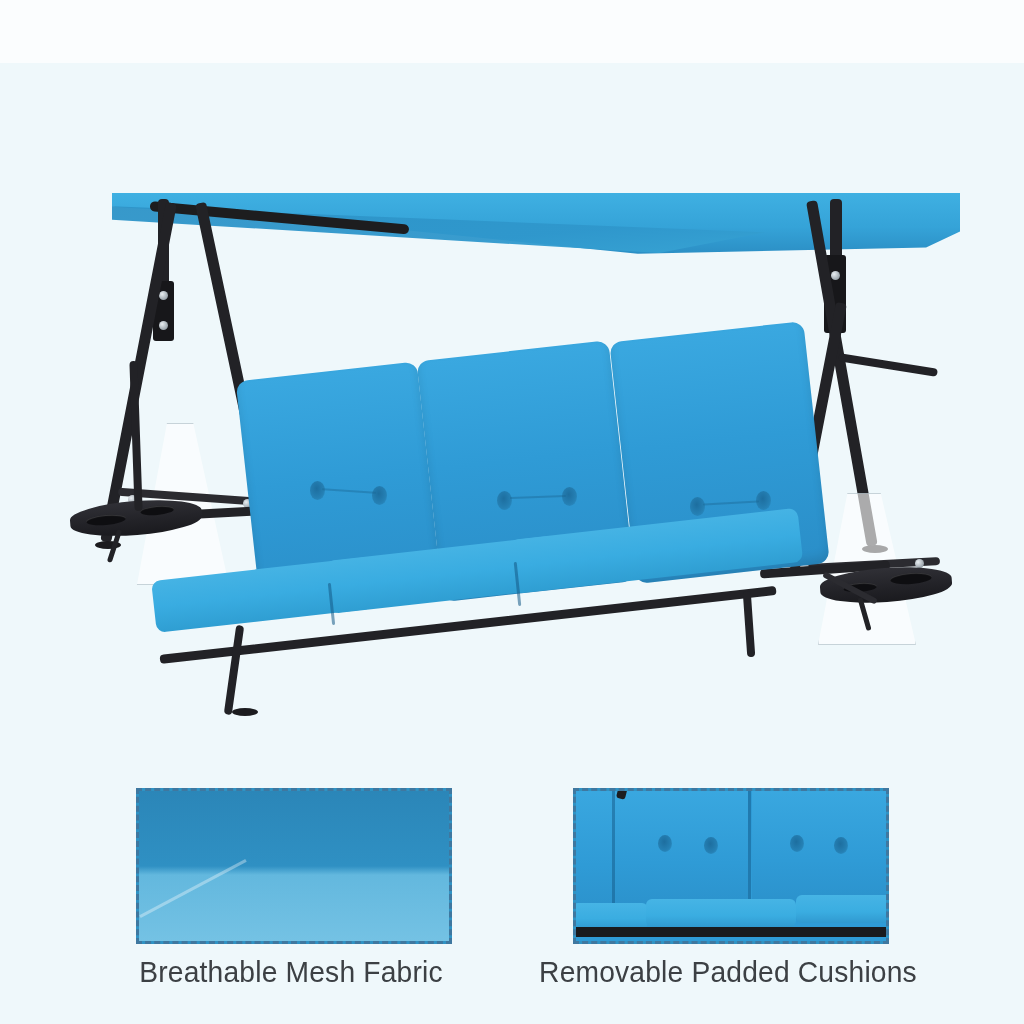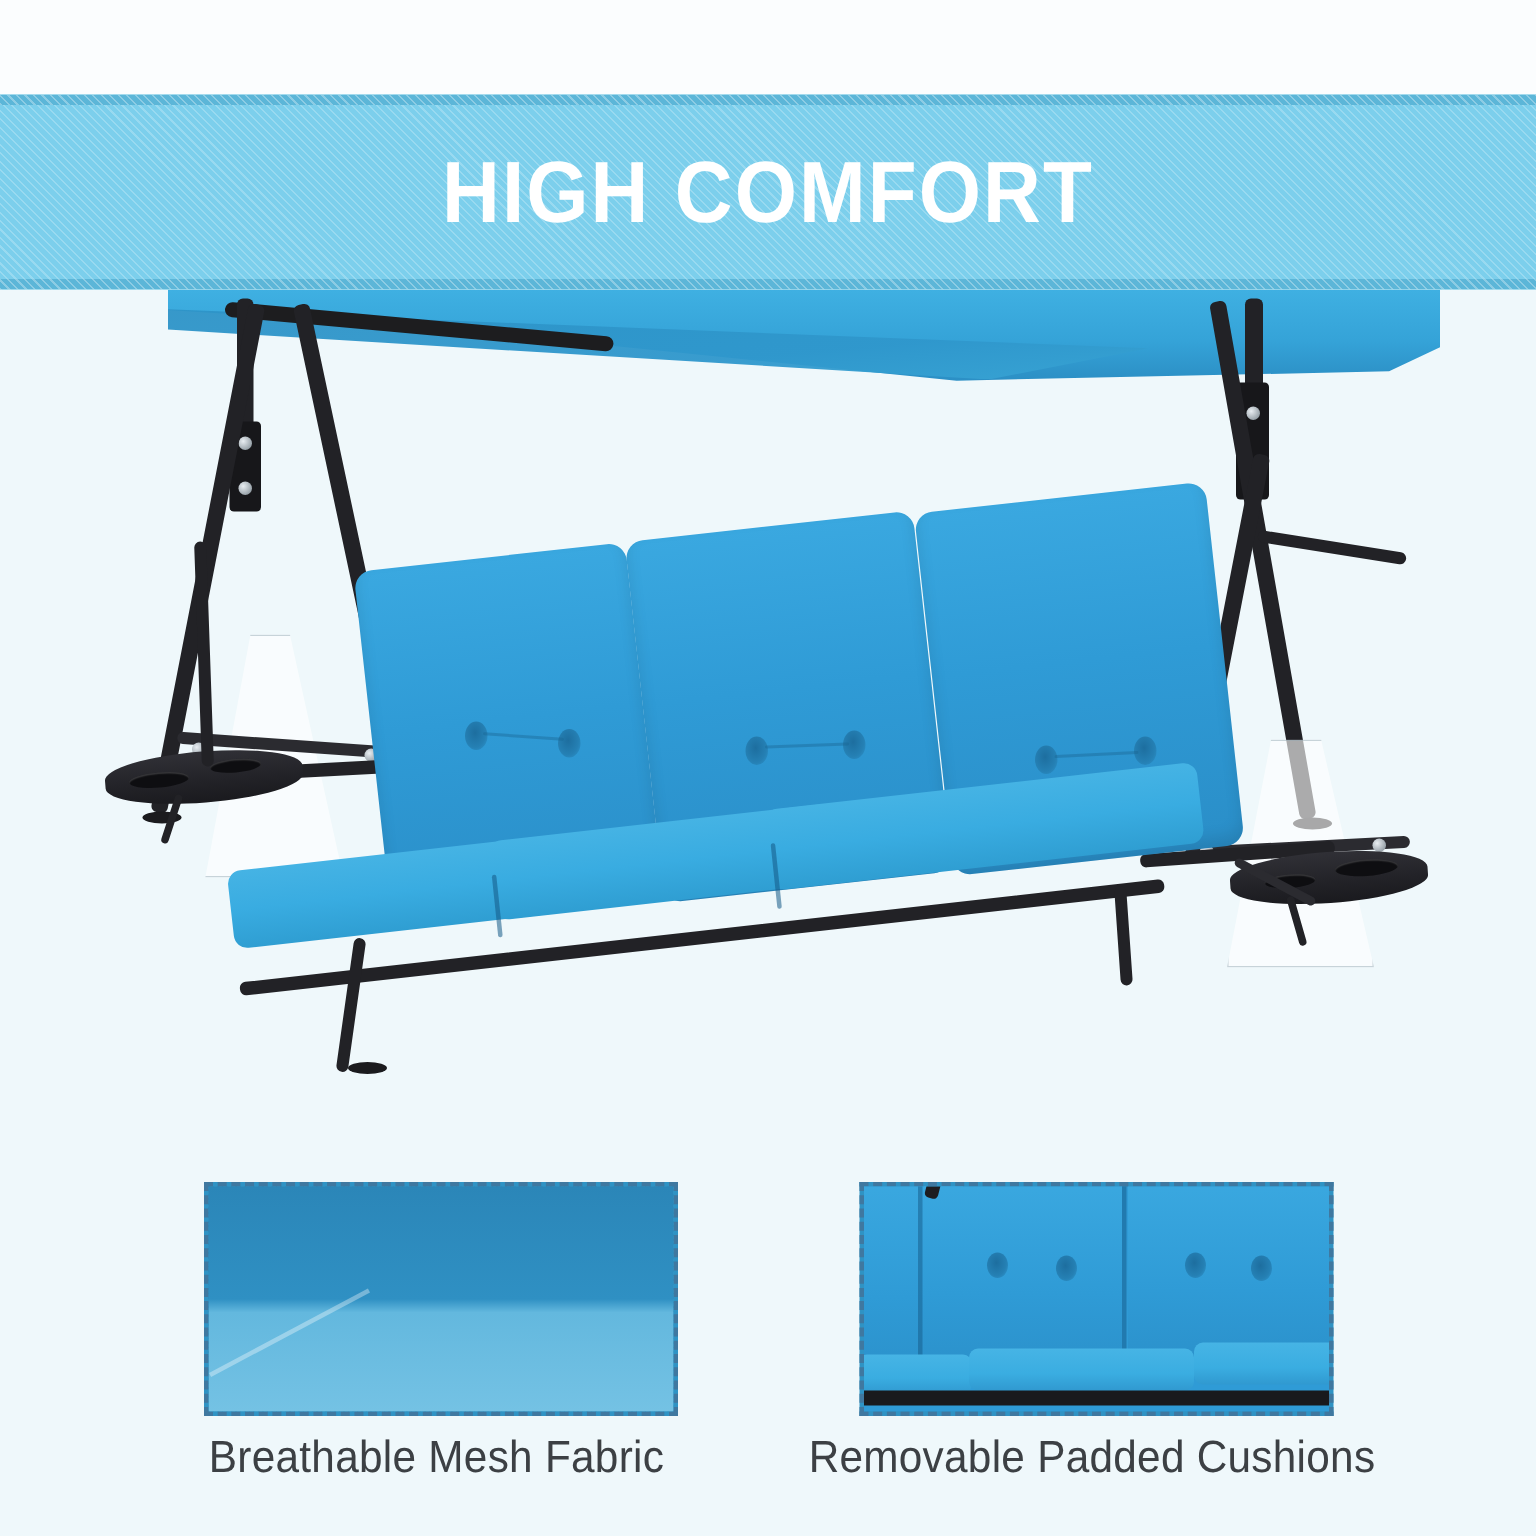--- a/index.html
+++ b/index.html
@@ -257,25 +257,20 @@
   .caption-left  { left: 81px; }
   .caption-right { left: 518px; }
 </style>
 </head>
 <body>
 
 <div id="page">
 
   <div class="top-strip"></div>
 
-  <div class="banner">
-    <div class="banner-edge top"></div>
-    <div class="banner-edge bottom"></div>
-    <div class="banner-title">HIGH COMFORT</div>
-  </div>
 
   <div class="scene">
 
     <div class="canopy"></div>
     <div class="canopy-underside"></div>
     <div class="canopy-bar"></div>
 
     <div class="bar" style="left:158px; top:6px; width:11px; height:120px;"></div>
     <div class="bar dark" style="left:153px; top:88px; width:21px; height:60px; border-radius:3px;"></div>
     <div class="bolt" style="left:159px; top:98px;"></div>

